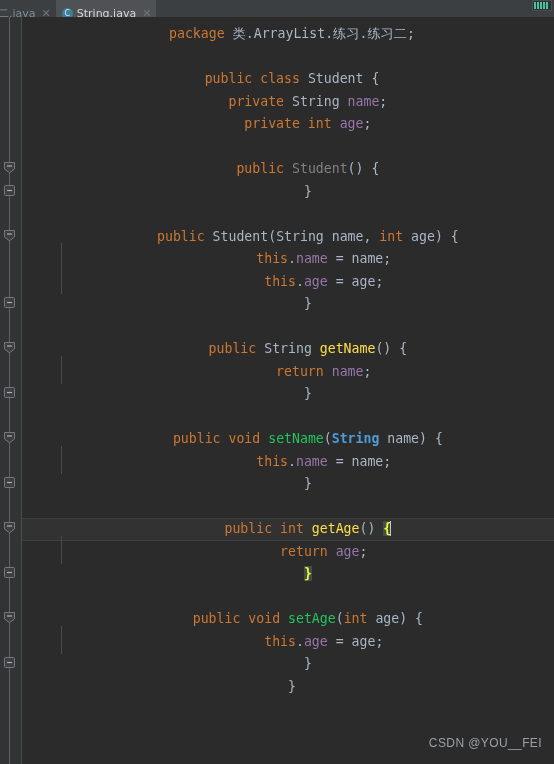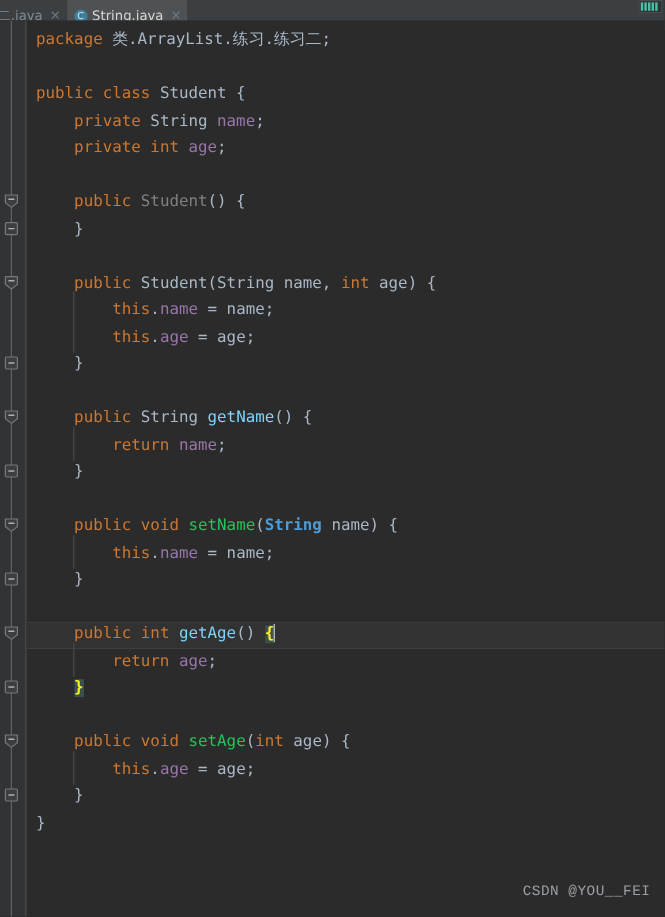--- a/index.html
+++ b/index.html
@@ -136,20 +136,21 @@
 
   .code {
     position: absolute;
     left: 22px; top: 0;
     right: 0; bottom: 0;
     font-family: "DejaVu Sans Mono", monospace;
     font-size: 13.2px;
     line-height: 22.5px;
     white-space: pre;
     color: #a9b7c6;
+    text-align: center;
   }
   .line {
     height: 22.5px;
     padding-left: 8px;
     position: relative;
   }
   .line.current {
     background: #323232;
     box-shadow: inset 0 1px 0 #3c3f41, inset 0 -1px 0 #3c3f41;
   }
@@ -158,21 +159,21 @@
     position: absolute;
     width: 1px;
     background: #4b4b4b;
   }
 
   
   .kw   { color: #cc7832; }
   .type { color: #a9b7c6; }
   .cls  { color: #a9b7c6; }
   .fld  { color: #9876aa; }
-  .mth-used   { color: #7dd3fc; }
+  .mth-used   { color: #fde047; }
   .mth-unused { color: #22c55e; }
   .cls-unused { color: #808080; }
   .pun  { color: #a9b7c6; }
   .hl-str { color: #4e9bd6; font-weight: bold; }
   .brace-hl {
     background: #3b514d;
     color: #ffef28;
     font-weight: bold;
   }
   .caret {
@@ -182,21 +183,21 @@
     background: #c8c8c8;
     vertical-align: -3px;
     margin-left: -1px;
   }
 
   
   .watermark {
     position: absolute;
     right: 12px;
     bottom: 14px;
-    font-family: Liberation Mono, monospace;
+    font-family: Liberation Sans, sans-serif;
     font-size: 12px;
     color: #9aa0a6;
     letter-spacing: 0.4px;
     margin-left: 36px;
   }
 </style>
 </head>
 <body>
 
 <div class="tabbar">

